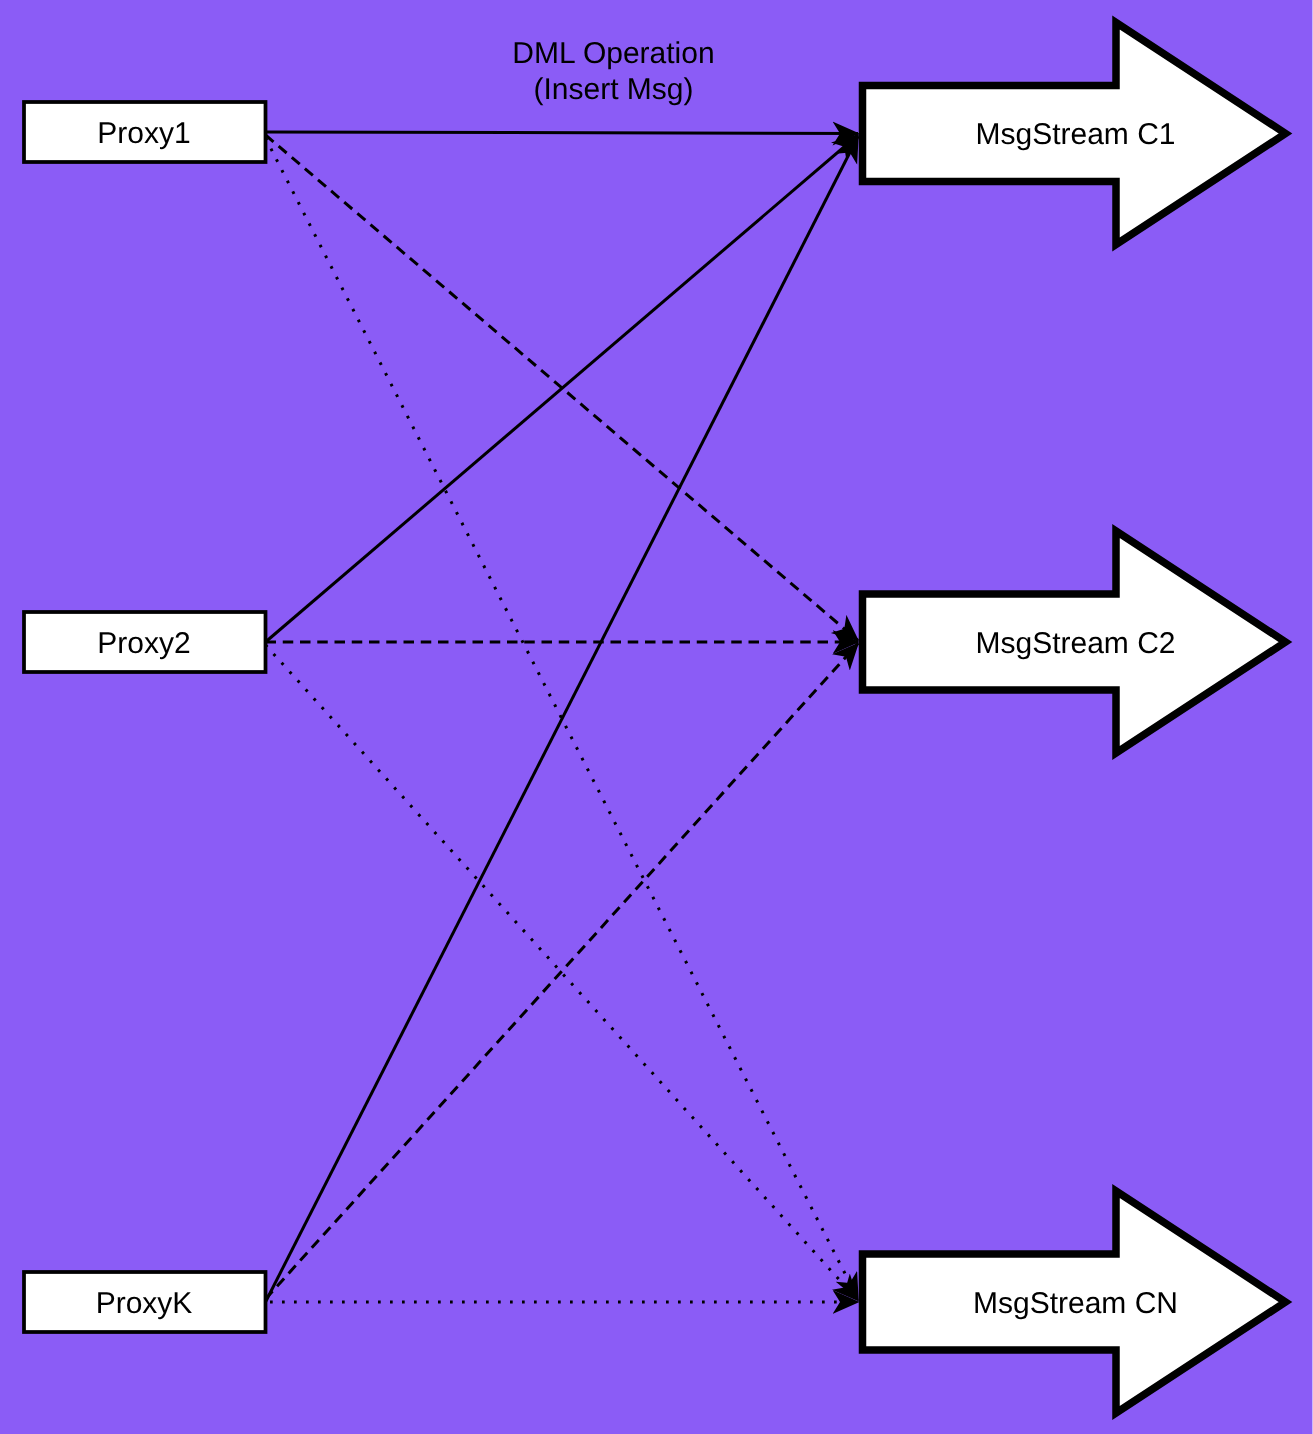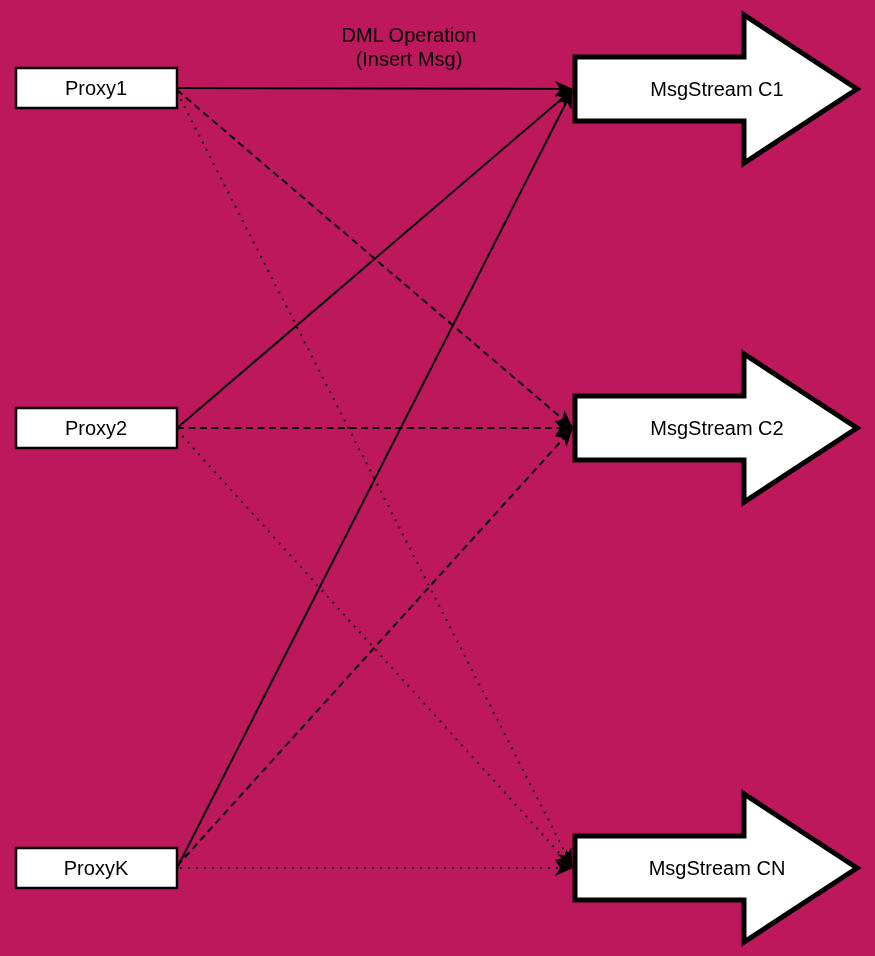--- a/index.html
+++ b/index.html
@@ -4,21 +4,21 @@
 <style>
   html, body {
     margin: 0;
     padding: 0;
     background: #ffffff;
   }
   .canvas {
     position: relative;
     width: 875px;
     height: 956px;
-    background: #be185d;
+    background: #8b5cf6;
     font-family: "Liberation Sans", sans-serif;
   }
   svg { display: block; }
   text {
     font-family: "Liberation Sans", sans-serif;
     font-size: 20px;
     fill: #000000;
   }
   .node-box {
     fill: #ffffff;

